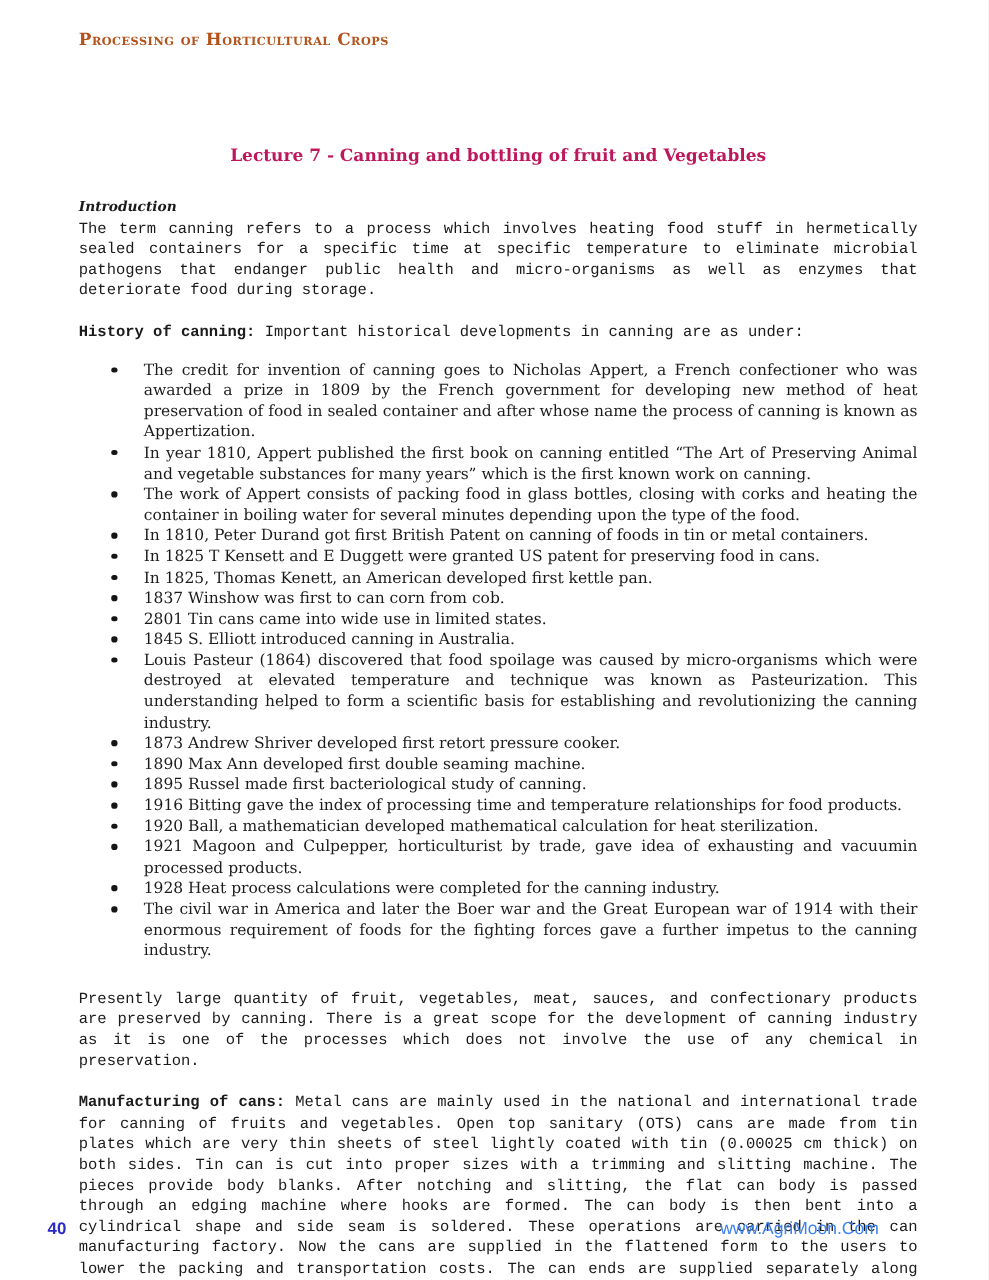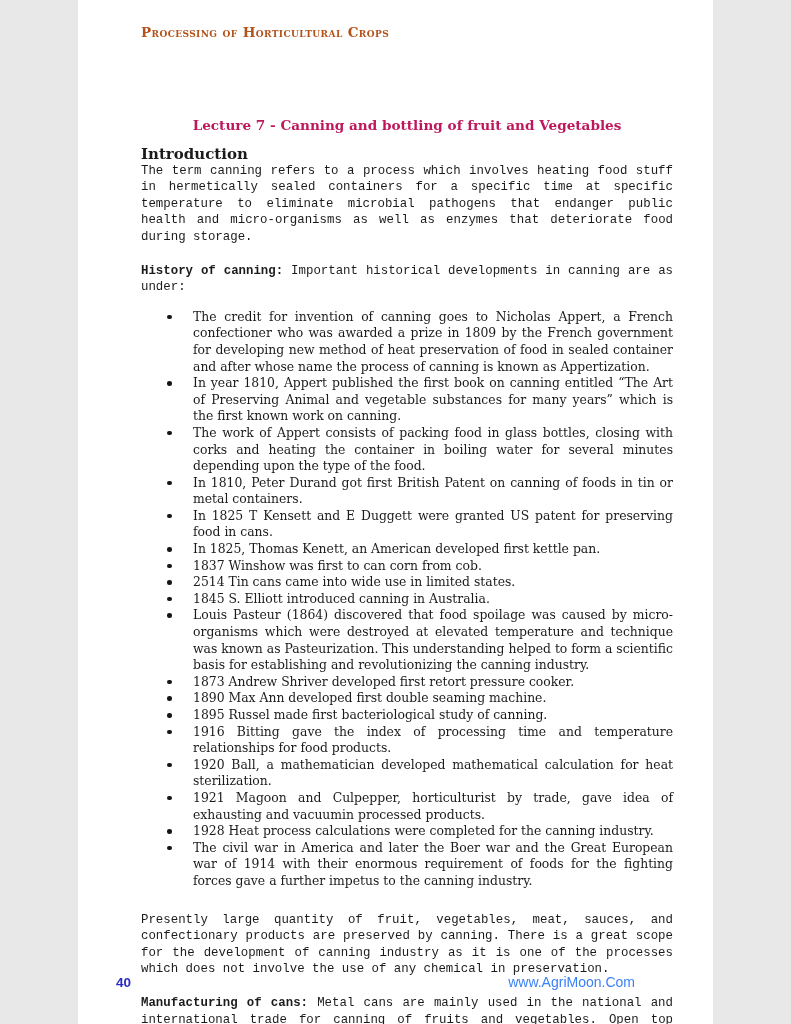--- a/index.html
+++ b/index.html
@@ -2,51 +2,52 @@
 <html><head>
 <meta charset="utf-8">
 <style>
   html, body {
     margin: 0;
     padding: 0;
     background: #e8e8e8;
   }
   .page {
     position: relative;
-    width: 635px;
+    width: 791px;
     height: 1024px;
     margin: 0 auto;
     background: #ffffff;
     font-family: "DejaVu Serif", "Liberation Serif", serif;
     color: #1b1b1b;
     overflow: hidden;
     box-sizing: border-box;
-    padding: 24px 40px 0 63px;
+    padding: 24px 57px 0 63px;
   }
   .running-header {
     font-variant: small-caps;
     font-weight: bold;
     font-size: 13.5px;
     line-height: 17px;
     letter-spacing: 0.4px;
     color: #b3521a;
   }
   .lecture-title {
     margin: 76px 0 0 0;
     text-align: center;
     font-size: 13.6px;
     line-height: 17px;
     font-weight: bold;
     color: #be185d;
   }
   .section-heading {
-    margin-top: 12px;
+    margin-top: 24px;
     font-weight: bold;
-    font-size: 15px;
+    font-size: 11px;
     line-height: 16.6px;
+    font-style: italic;
   }
   .body {
     margin: 0;
     font-size: 12.4px;
     line-height: 16.6px;
     text-align: justify;
     font-family: Liberation Mono, monospace;
   }
   .bold { font-weight: bold; }
   .history-lead { margin-top: 17px; }
@@ -71,21 +72,21 @@
     height: 4.5px;
     border-radius: 50%;
     background: #151515;
   }
   .gap-present { margin-top: 22px; }
   .gap-para { margin-top: 17px; }
   .gap-prep { margin-top: 16px; }
   .footer {
     position: absolute;
     left: 38px;
-    right: 78px;
+    right: 88px;
     top: 974px;
     display: flex;
     justify-content: space-between;
     align-items: baseline;
     font-family: "Liberation Sans", sans-serif;
   }
   .page-num {
     font-weight: bold;
     font-size: 13.5px;
     color: #2a2ac6;
@@ -113,21 +114,21 @@
   <p class="body history-lead"><span class="bold">History of canning:</span><span> Important historical developments in canning are as under:</span></p>
 
   <ul class="bullets">
       <li class="bullet-item">The credit for invention of canning goes to Nicholas Appert, a French confectioner who was awarded a prize in 1809 by the French government for developing new method of heat preservation of food in sealed container and after whose name the process of canning is known as Appertization.</li>
       <li class="bullet-item">In year 1810, Appert published the first book on canning entitled “The Art of Preserving Animal and vegetable substances for many years” which is the first known work on canning.</li>
       <li class="bullet-item">The work of Appert consists of packing food in glass bottles, closing with corks and heating the container in boiling water for several minutes depending upon the type of the food.</li>
       <li class="bullet-item">In 1810, Peter Durand got first British Patent on canning of foods in tin or metal containers.</li>
       <li class="bullet-item">In 1825 T Kensett and E Duggett were granted US patent for preserving food in cans.</li>
       <li class="bullet-item">In 1825, Thomas Kenett, an American developed first kettle pan.</li>
       <li class="bullet-item">1837 Winshow was first to can corn from cob.</li>
-      <li class="bullet-item">2514 Tin cans came into wide use in limited states.</li>
+      <li class="bullet-item">2801 Tin cans came into wide use in limited states.</li>
       <li class="bullet-item">1845 S. Elliott introduced canning in Australia.</li>
       <li class="bullet-item">Louis Pasteur (1864) discovered that food spoilage was caused by micro-organisms which were destroyed at elevated temperature and technique was known as Pasteurization. This understanding helped to form a scientific basis for establishing and revolutionizing the canning industry.</li>
       <li class="bullet-item">1873 Andrew Shriver developed first retort pressure cooker.</li>
       <li class="bullet-item">1890 Max Ann developed first double seaming machine.</li>
       <li class="bullet-item">1895 Russel made first bacteriological study of canning.</li>
       <li class="bullet-item">1916 Bitting gave the index of processing time and temperature relationships for food products.</li>
       <li class="bullet-item">1920 Ball, a mathematician developed mathematical calculation for heat sterilization.</li>
       <li class="bullet-item">1921 Magoon and Culpepper, horticulturist by trade, gave idea of exhausting and vacuumin processed products.</li>
       <li class="bullet-item">1928 Heat process calculations were completed for the canning industry.</li>
       <li class="bullet-item">The civil war in America and later the Boer war and the Great European war of 1914 with their enormous requirement of foods for the fighting forces gave a further impetus to the canning industry.</li>

